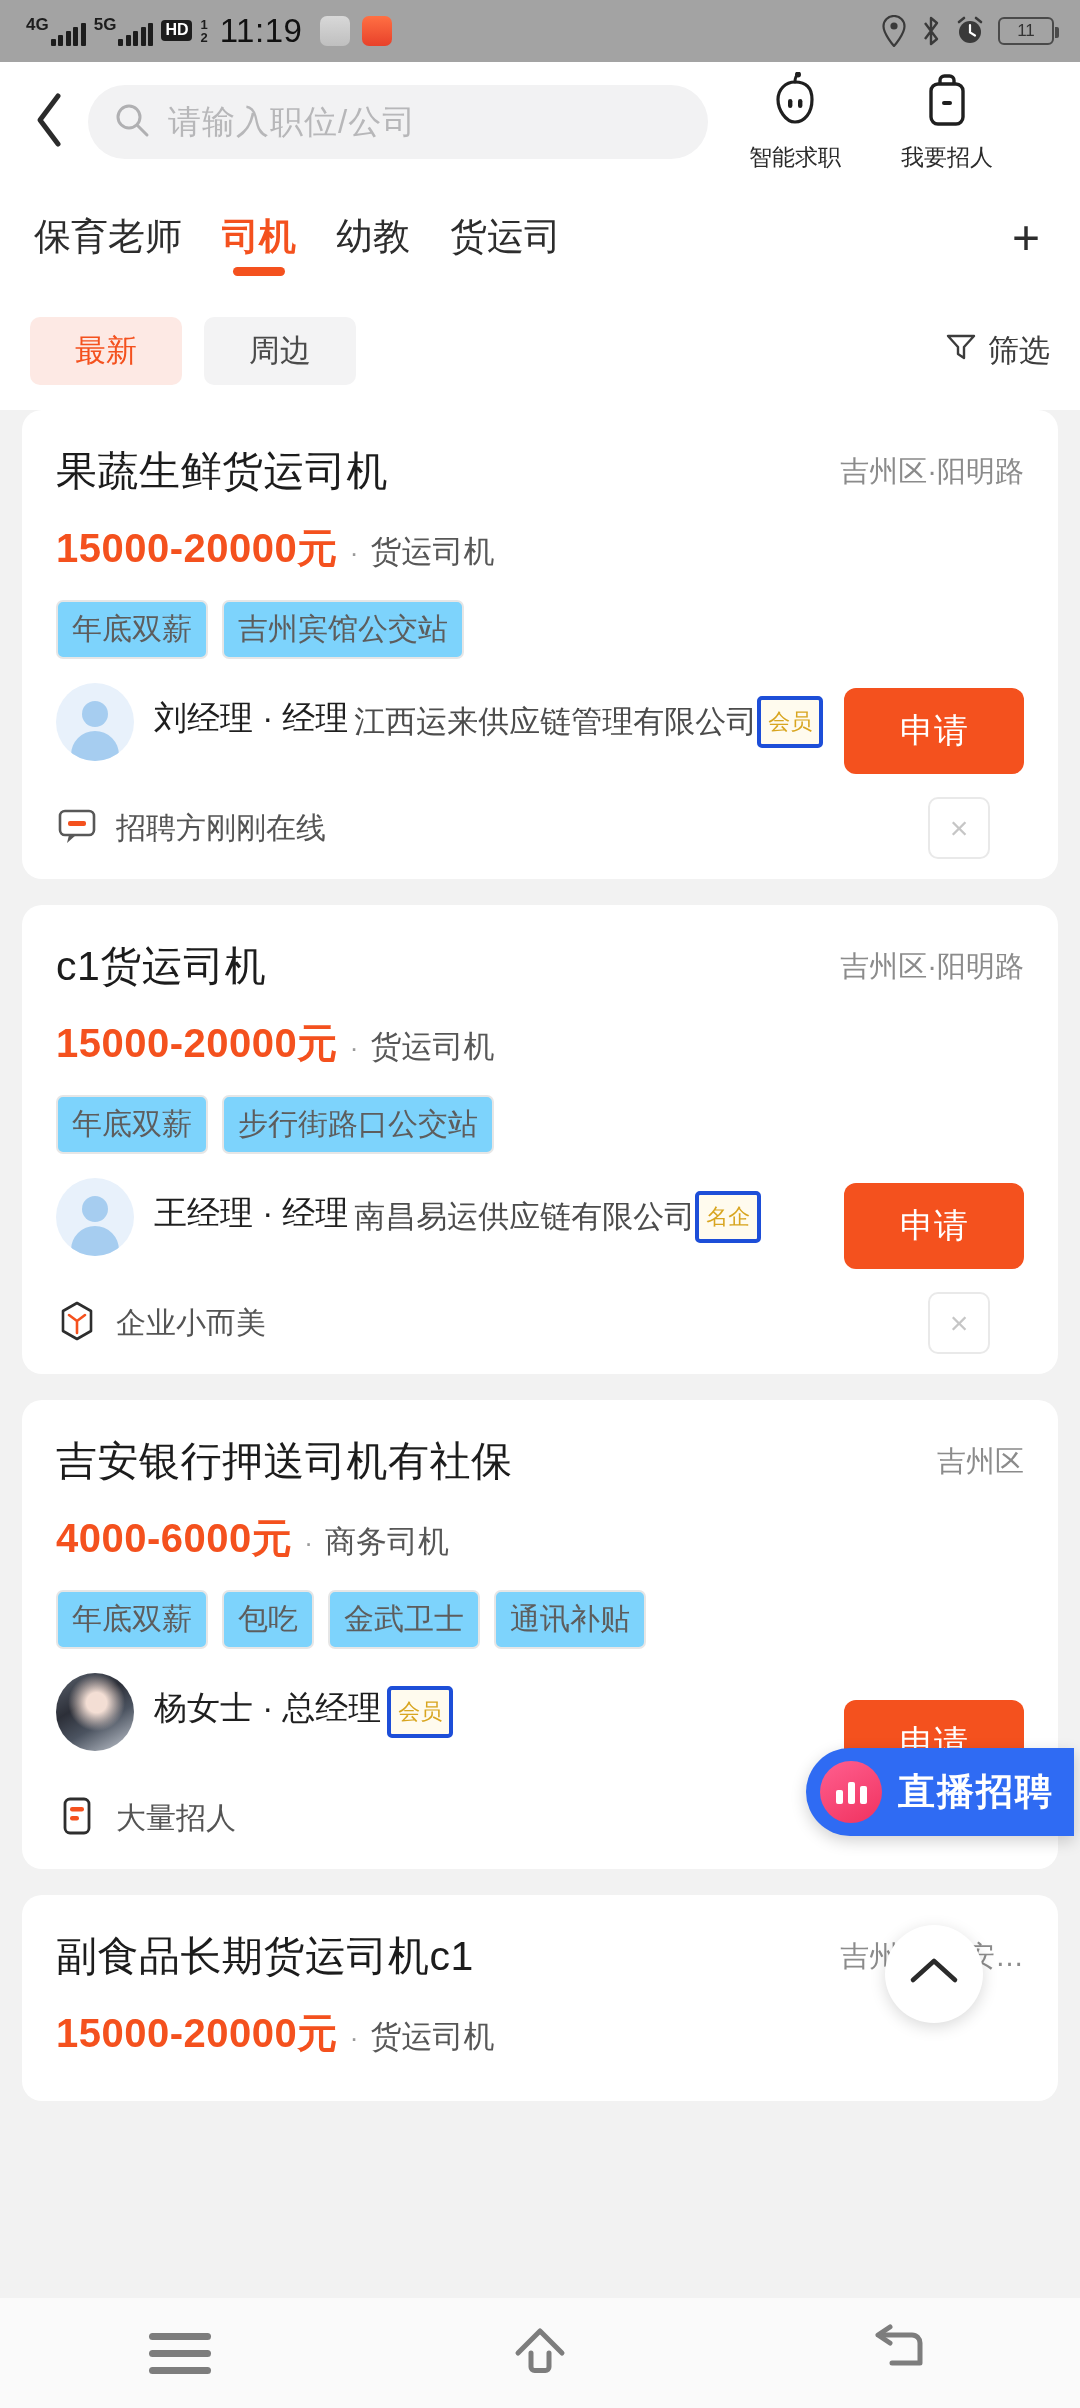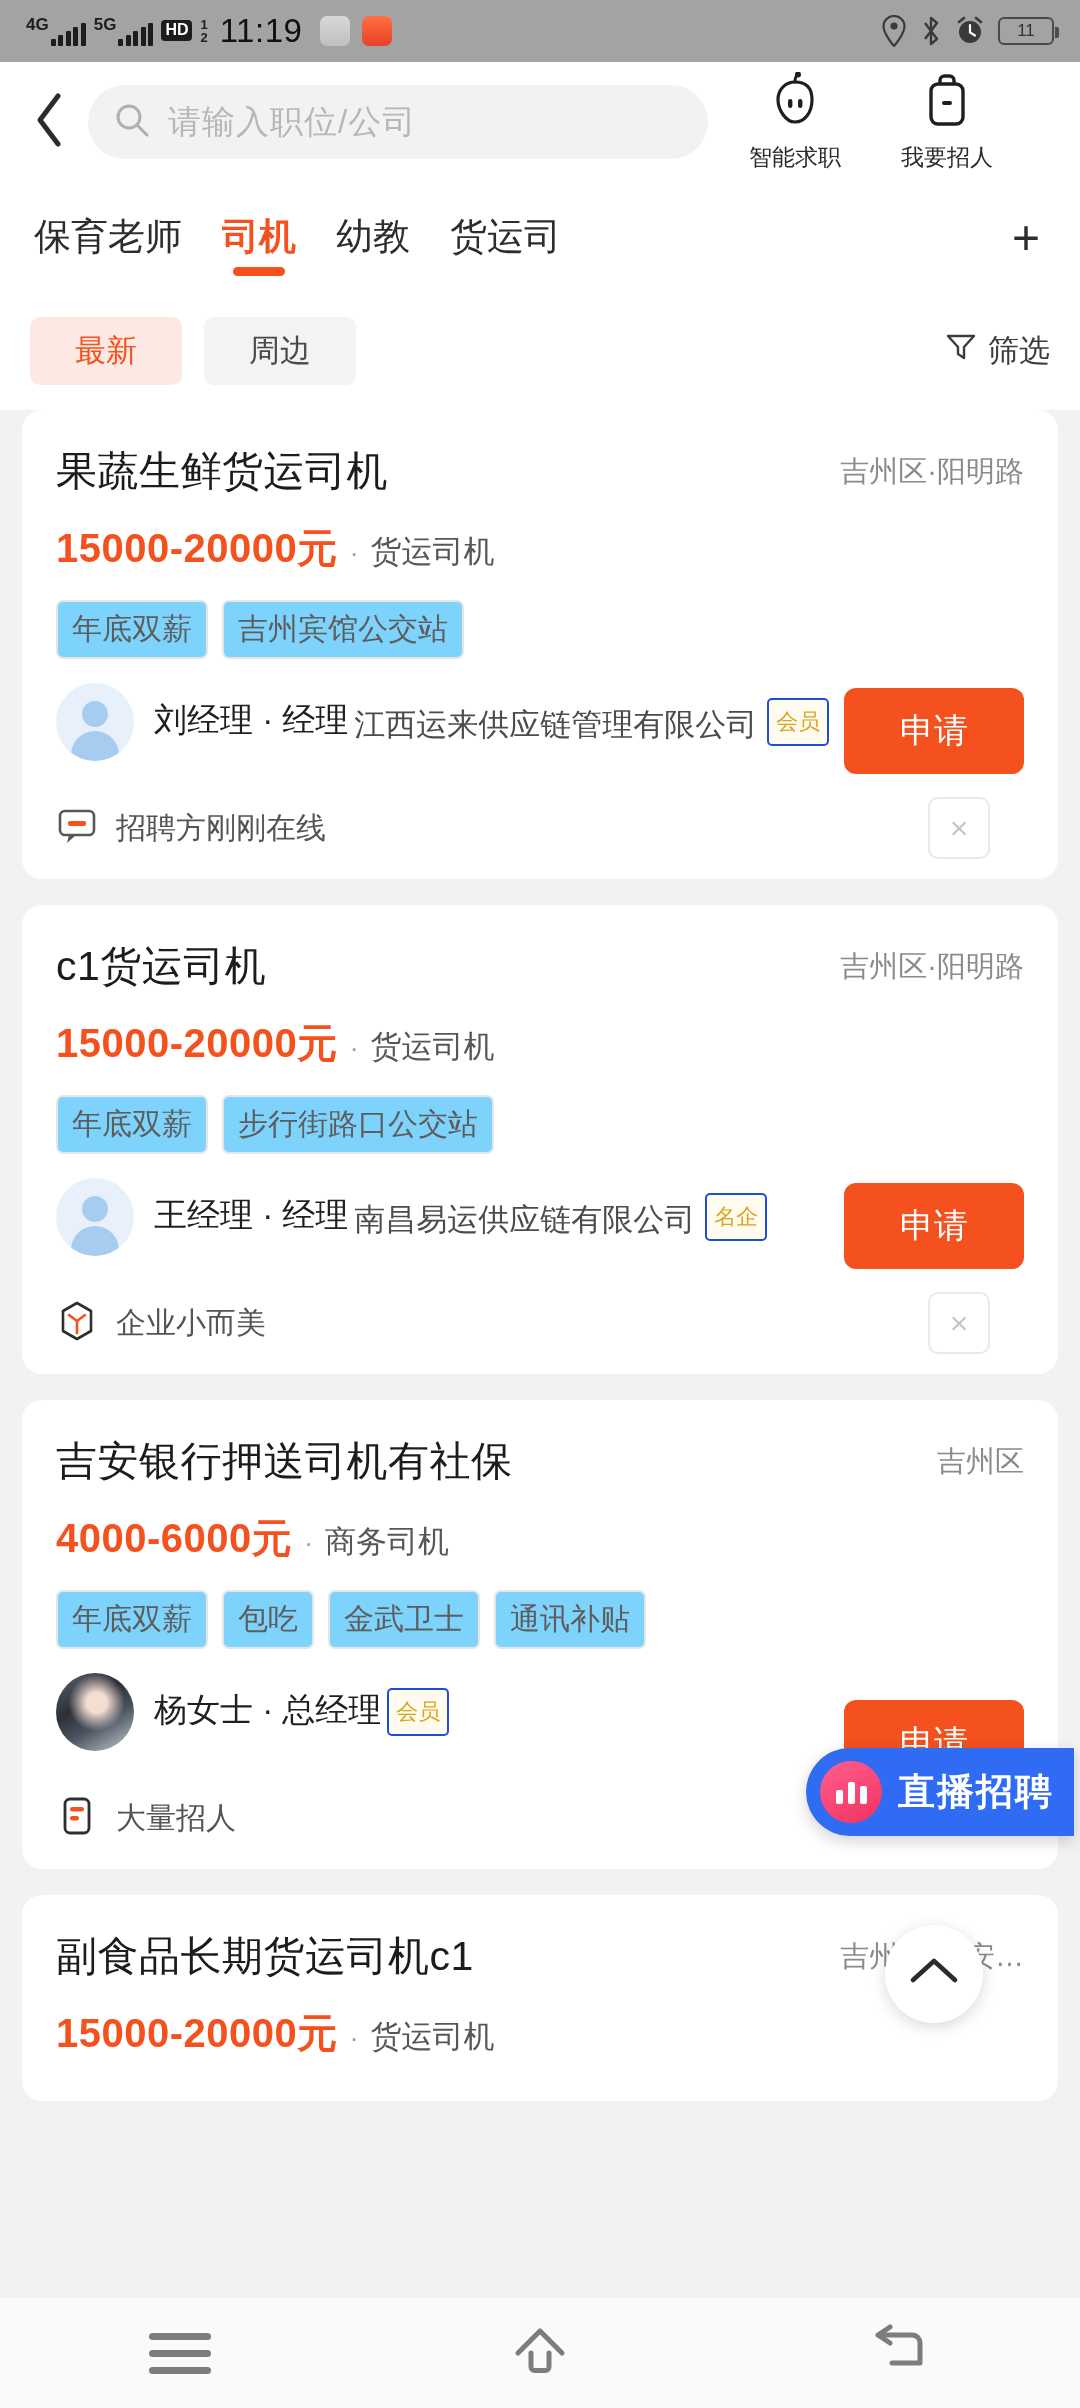--- a/index.html
+++ b/index.html
@@ -135,24 +135,24 @@
     content:"";position:absolute;left:50%;bottom:-4px;transform:translateX(-50%);
     width:48px;height:34px;border-radius:24px 24px 0 0;background:#a6cdf0;
   }
   .avatar.photo{
     background:
       radial-gradient(circle at 52% 38%, #f3ded4 0 16%, rgba(243,222,212,0) 45%),
       linear-gradient(150deg,#5d6470 0%,#2c2f38 38%,#4b5360 62%,#c9ced6 100%);
   }
   .rec-lines{ display:flex; flex-direction:row; gap:6px; min-width:0; }
   .rec-name{ font-size:33px; color:#1f1f1f; }
-  .rec-comp{ display:flex; align-items:flex-end; gap:10px; }
+  .rec-comp{ display:flex; align-items:center; }
   .comp-name{ font-size:31px; color:#4c4c4c; }
   .badge{
-    border:2px solid #1d4ed8; color:#d8a520; background:#fffbee;
+    border:4px solid #1d4ed8; color:#d8a520; background:#fffbee;
     font-size:22px; padding:8px 7px; border-radius:5px; line-height:1.25;
   }
   .card-foot{
     display:flex; align-items:center; gap:18px;
     border-top:0; margin-top:20px; padding:24px 0 28px 0; position:relative;
   }
   .foot-text{ font-size:30px; color:#545454; }
   .apply-btn{
     position:absolute; right:34px; width:180px; height:86px; border-radius:12px;
     background:#f4511e; color:#fff; font-size:34px; display:flex;

